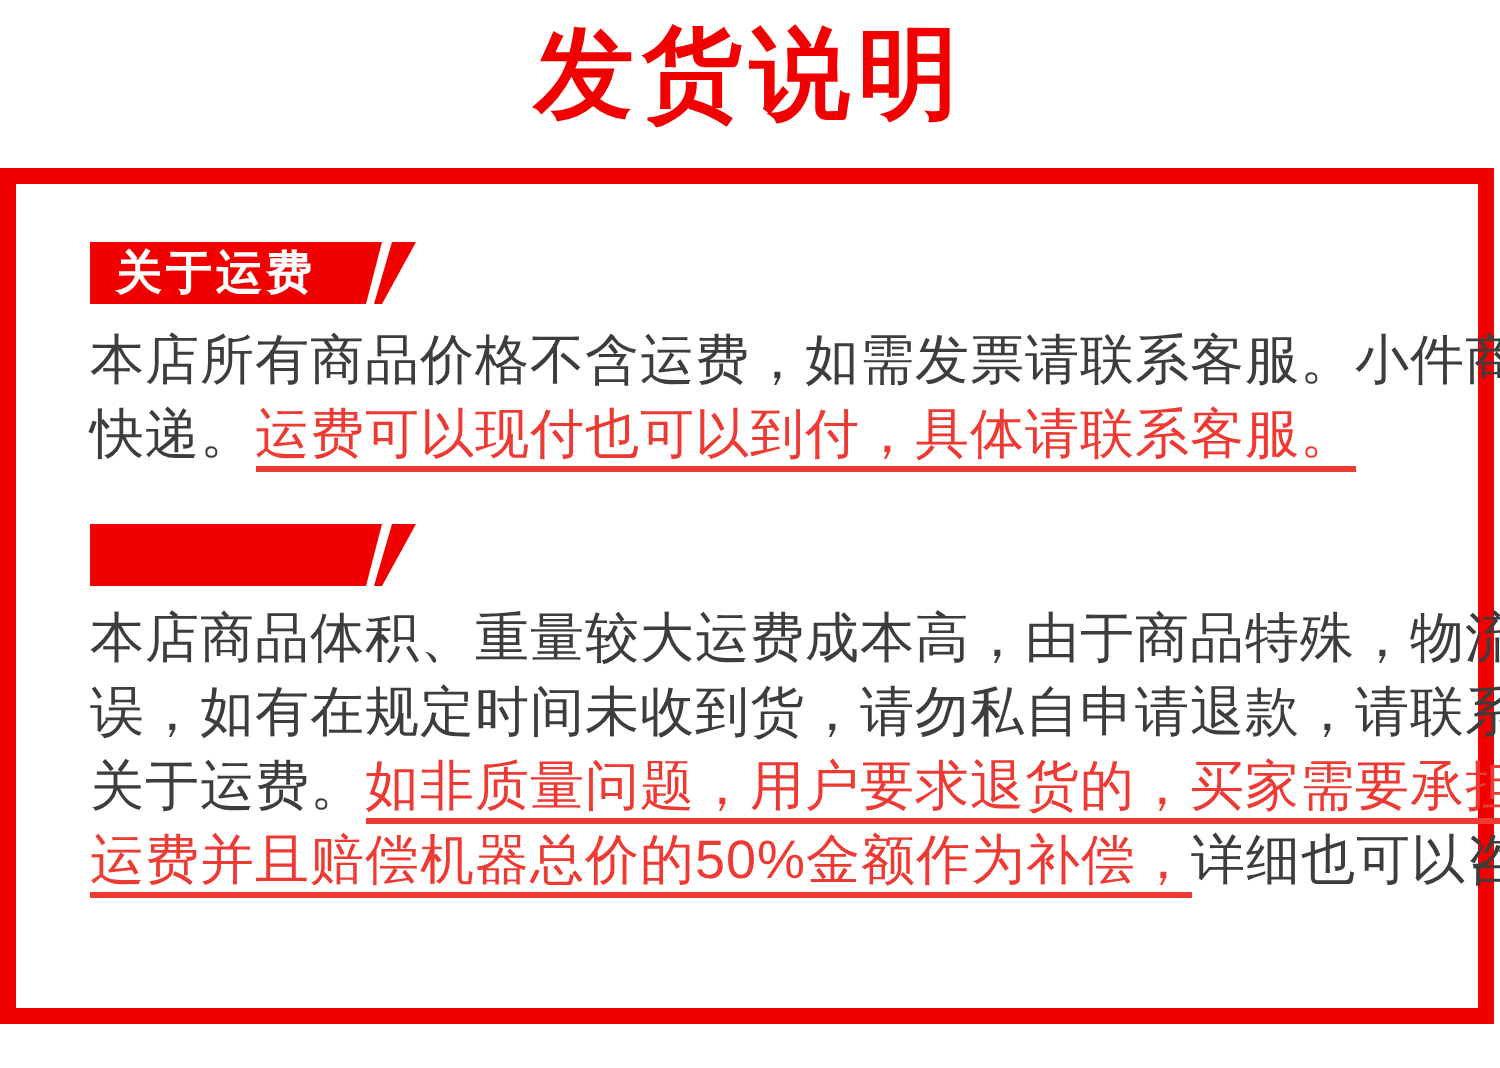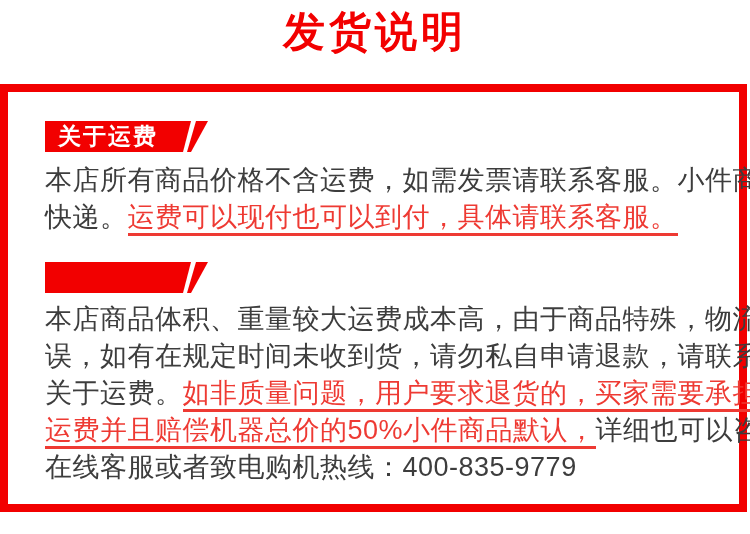--- a/index.html
+++ b/index.html
@@ -10,21 +10,21 @@
   html,body{margin:0;padding:0;}
   body{
     width:750px;height:534px;
     background:#ffffff;
     font-family:"Liberation Sans","DejaVu Sans",sans-serif;
     position:relative;overflow:hidden;
   }
   .page-title{
     position:absolute;top:4px;left:0;width:750px;
     text-align:center;
-    font-size:42px;font-weight:900;
+    font-size:50px;font-weight:900;
     letter-spacing:4px;
     color:var(--red);
   }
   .frame{
     position:absolute;left:0;top:84px;
     width:747px;height:428px;
     border:8px solid var(--red);
     box-sizing:border-box;
   }
   .content{
@@ -86,16 +86,15 @@
   <p class="line"><span class="seg">快递。</span><span class="seg red-underline">运费可以现付也可以到付，具体请联系客服。</span></p>
 
   <div class="banner second">
     <div class="banner-bg"></div>
     <div class="banner-sliver"></div>
   </div>
 
   <p class="line"><span class="seg">本店商品体积、重量较大运费成本高，由于商品特殊，物流有时延</span></p>
   <p class="line"><span class="seg">误，如有在规定时间未收到货，请勿私自申请退款，请联系在线客</span></p>
   <p class="line"><span class="seg">关于运费。</span><span class="seg red-underline">如非质量问题，用户要求退货的，买家需要承担来回</span></p>
-  <p class="line"><span class="seg red-underline">运费并且赔偿机器总价的50%小件商品默认，</span><span class="seg">详细也可以咨询我们</span></p>
-  <p class="line"><span class="seg">在线客服或者致电购机热线：400-835-9779</span></p>
+  <p class="line"><span class="seg red-underline">运费并且赔偿机器总价的50%金额作为补偿，</span><span class="seg">详细也可以咨询我们</span></p>
 
 </div>
 
 </body></html>

